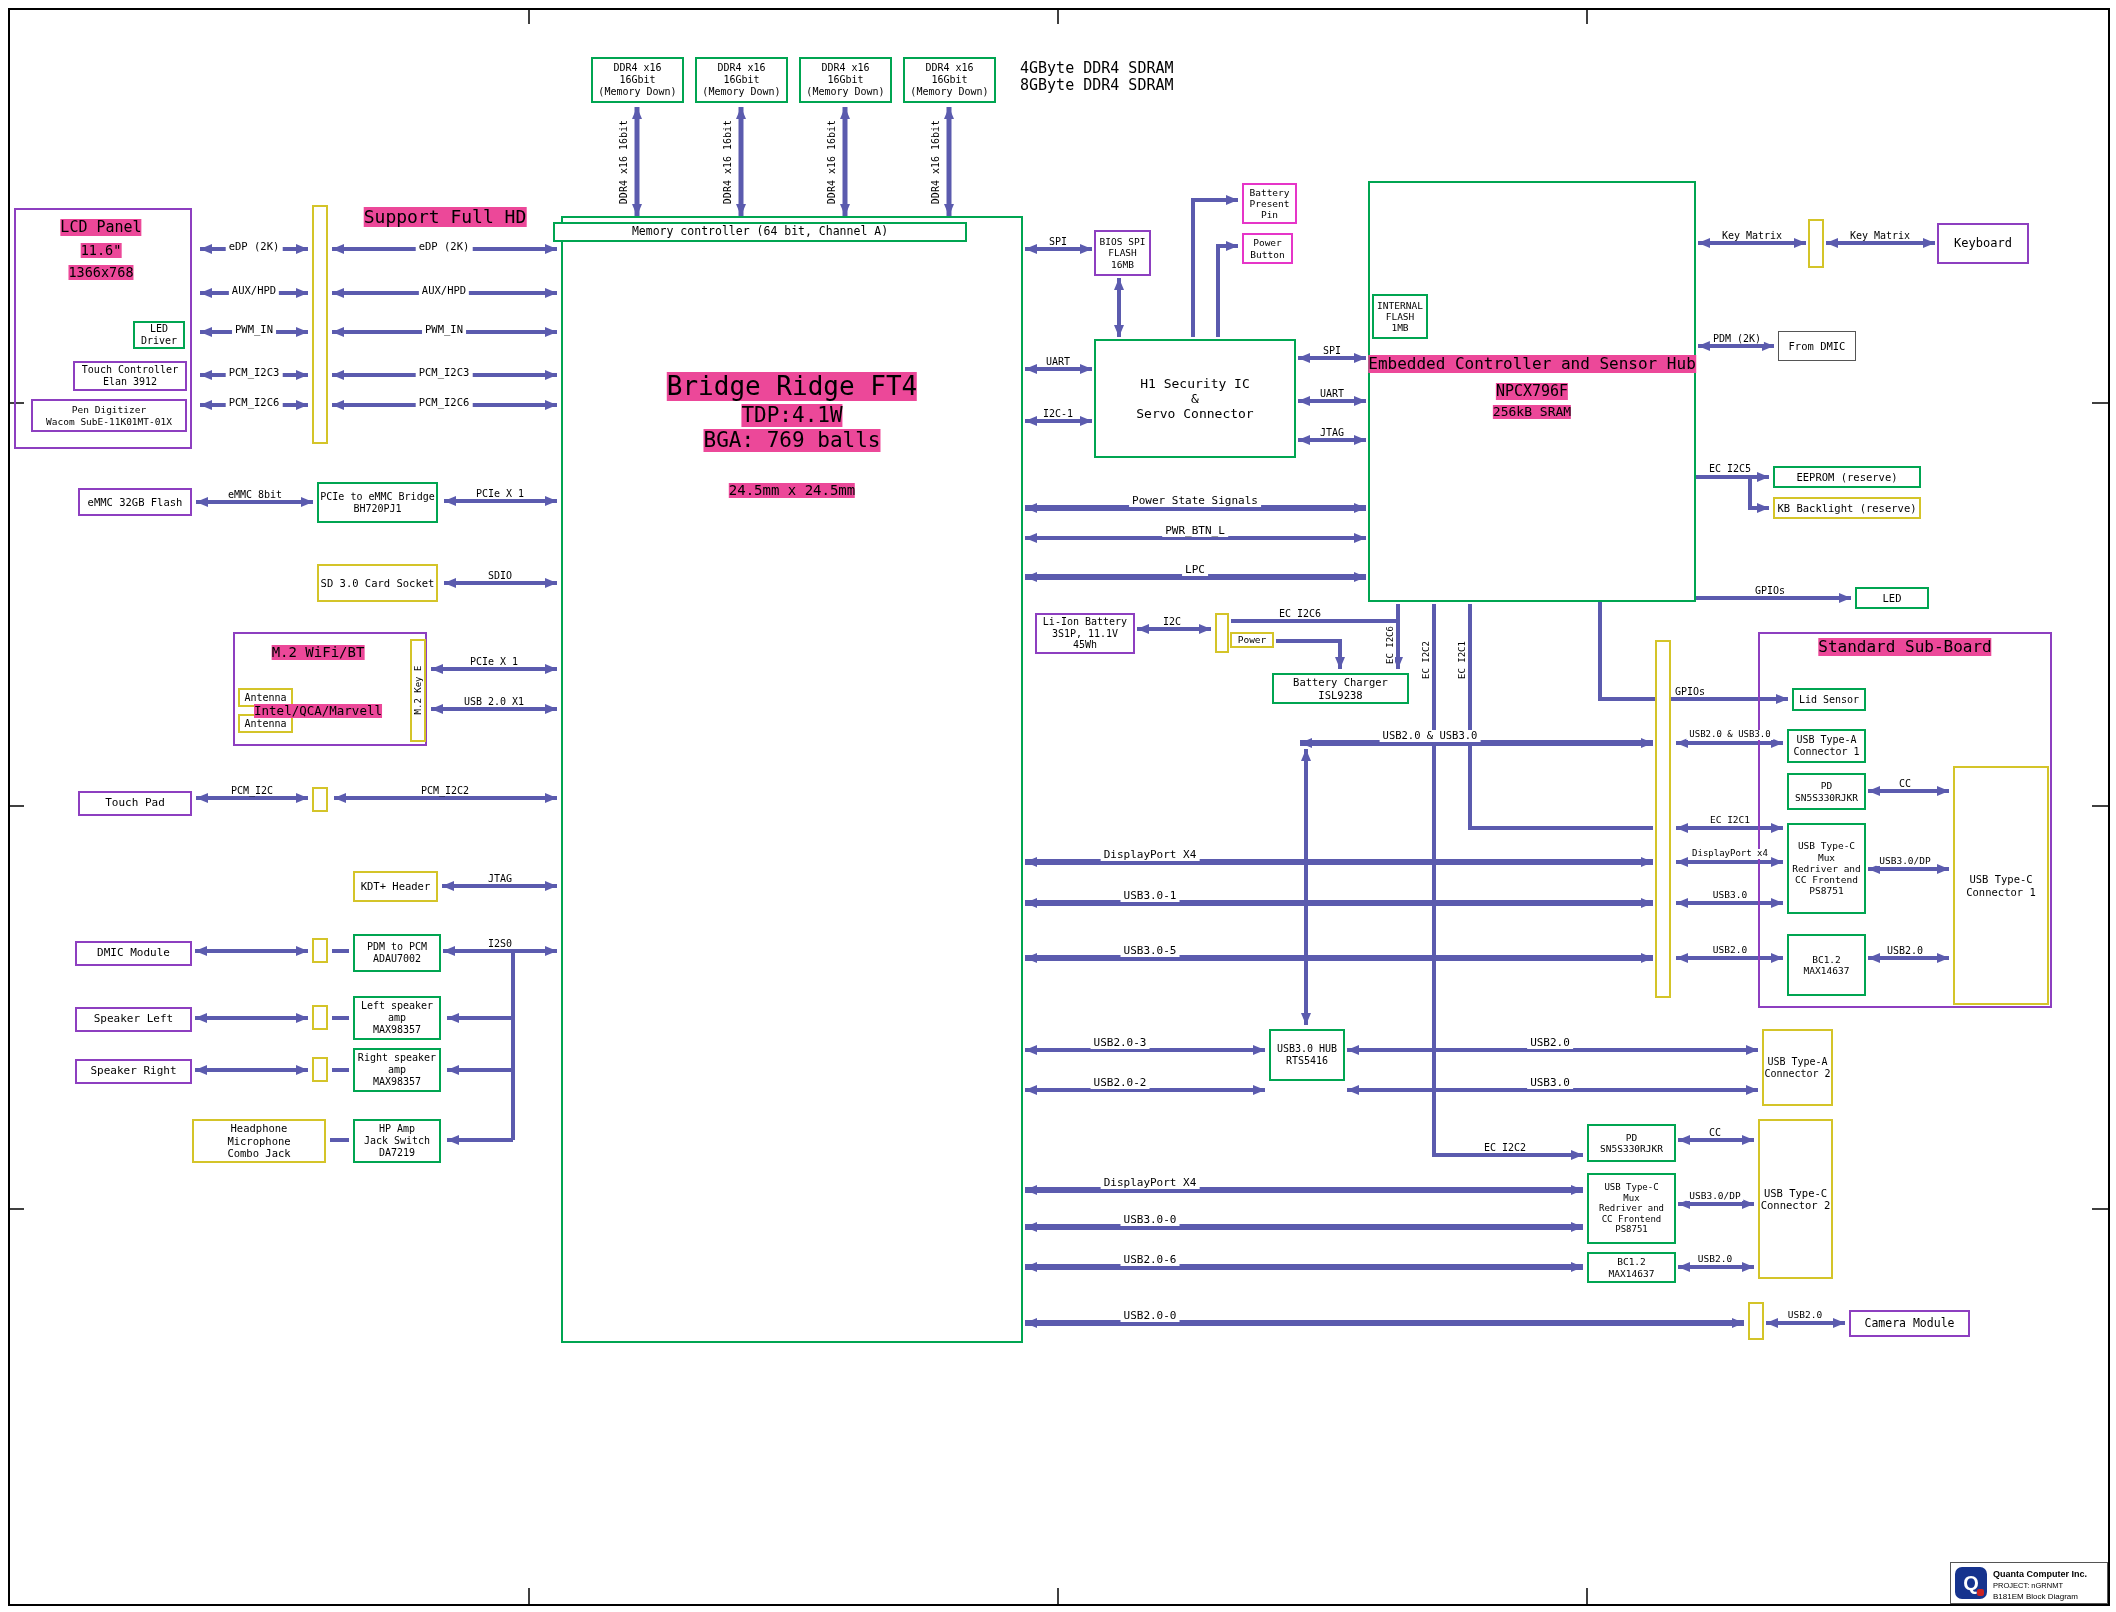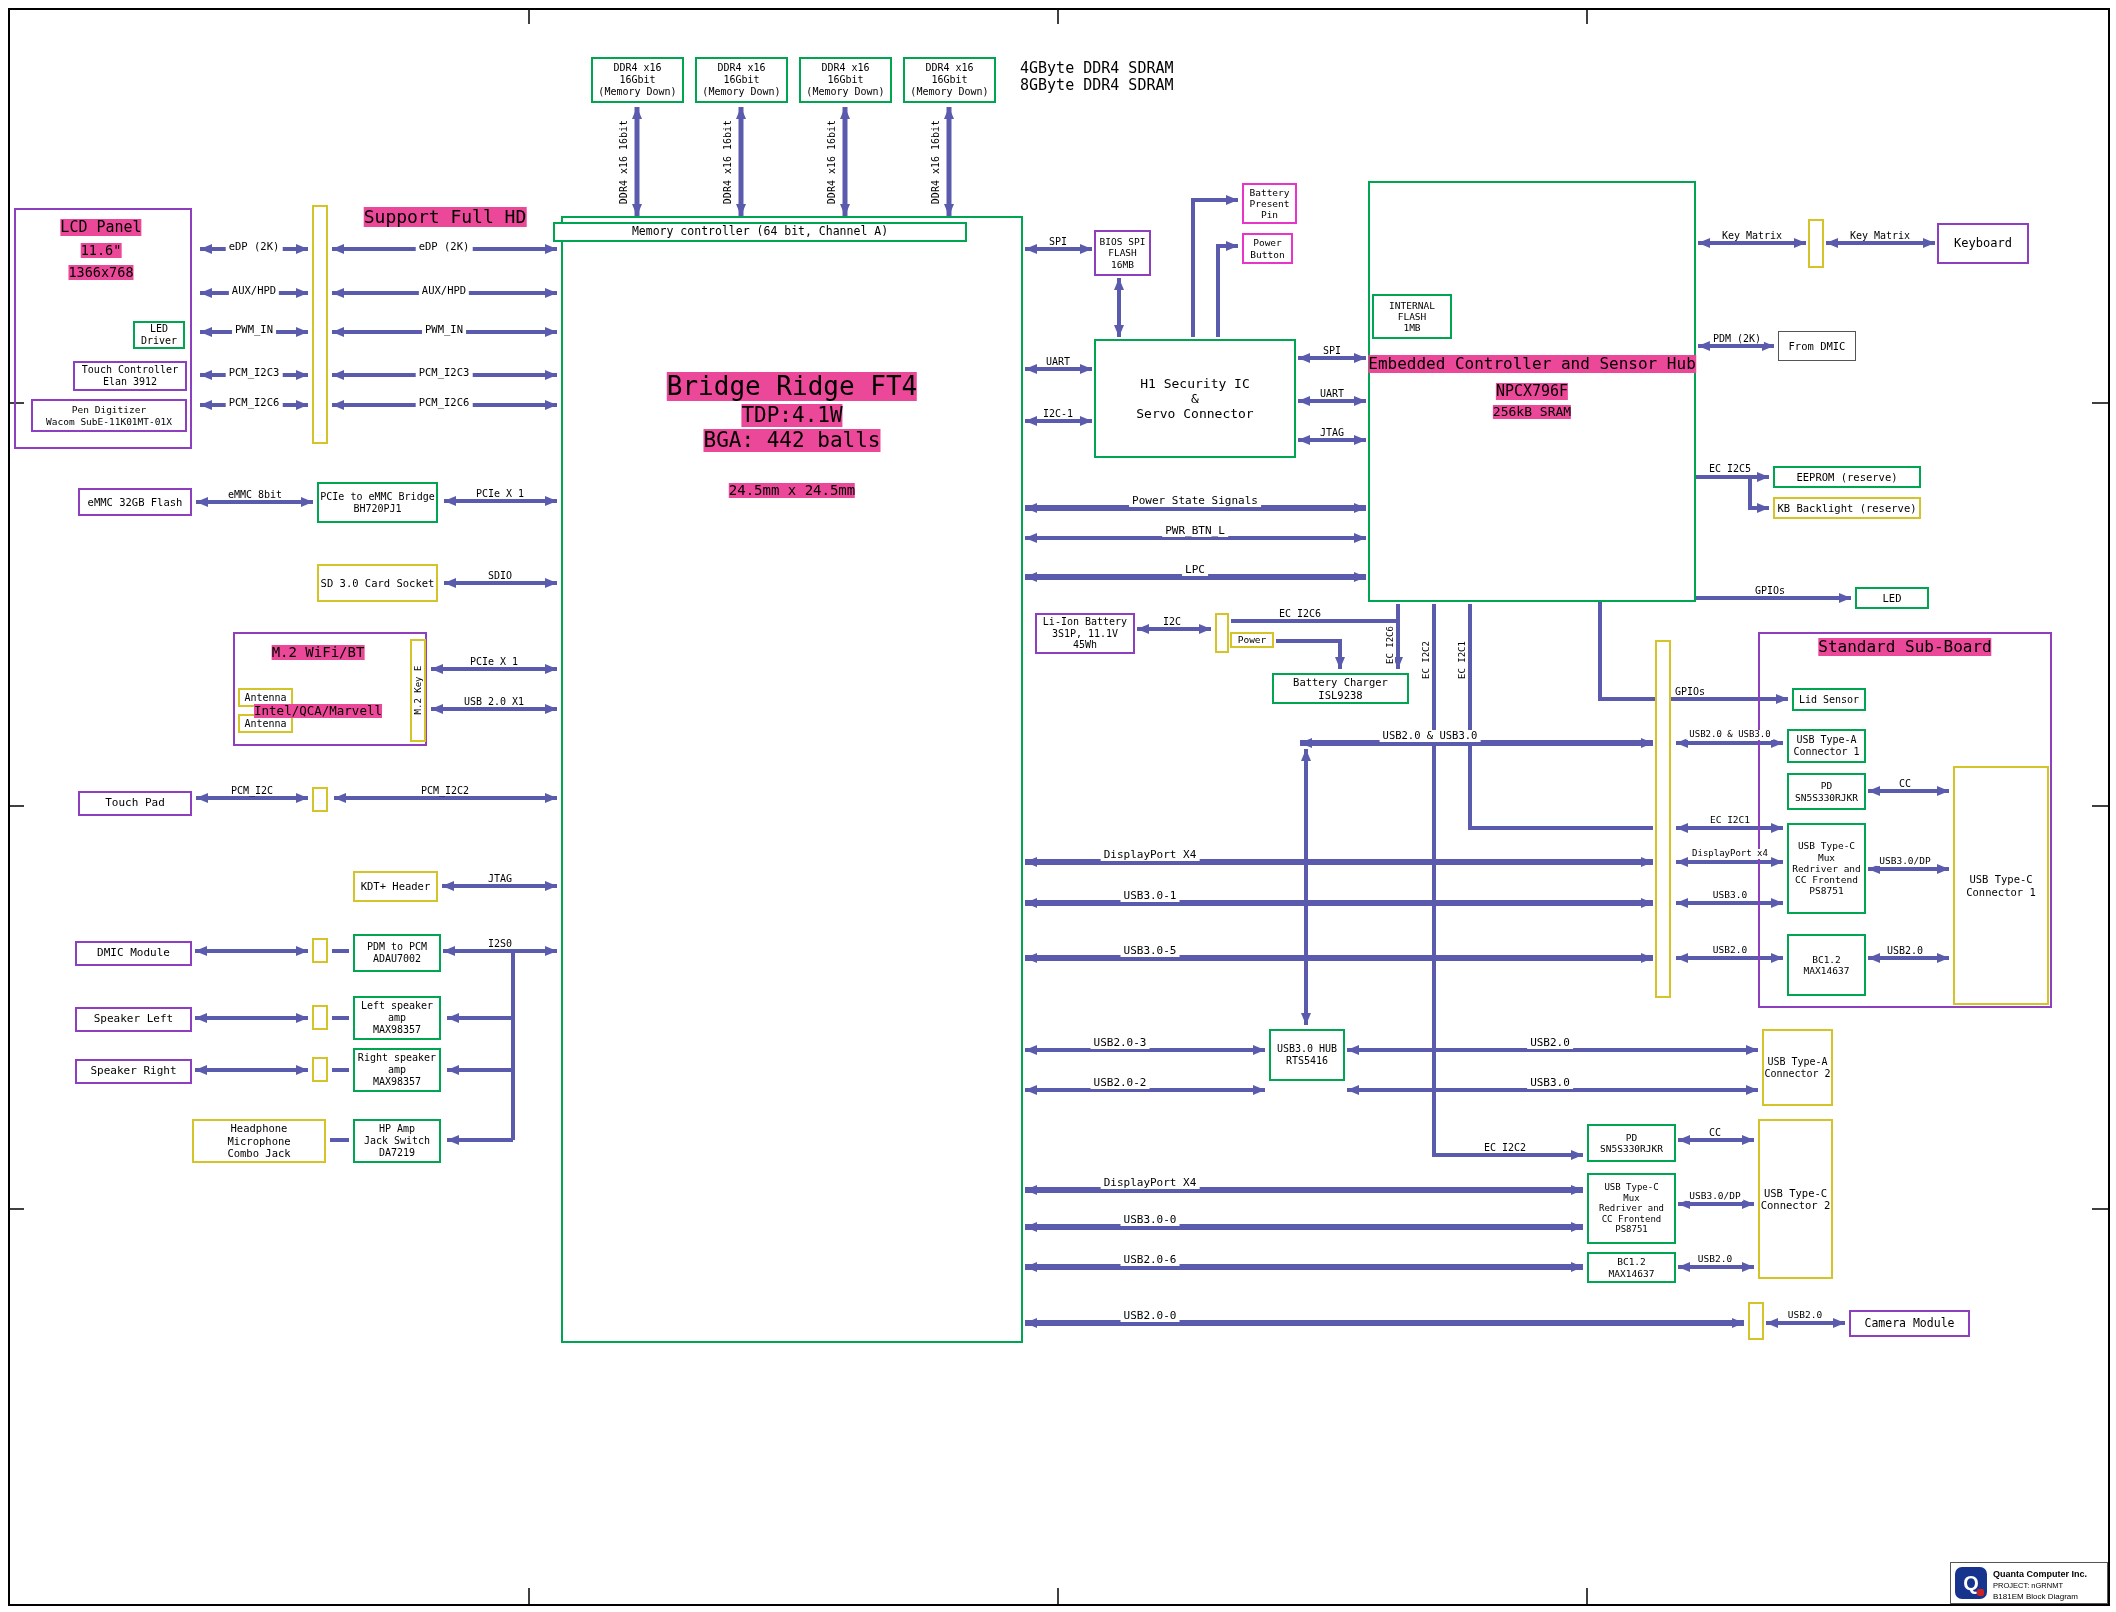--- a/index.html
+++ b/index.html
@@ -181,21 +181,21 @@
 8GByte DDR4 SDRAM</div>
   <div class="vlbl" style="left:623px;top:162px">DDR4 x16 16bit</div>
   <div class="vlbl" style="left:727px;top:162px">DDR4 x16 16bit</div>
   <div class="vlbl" style="left:831px;top:162px">DDR4 x16 16bit</div>
   <div class="vlbl" style="left:935px;top:162px">DDR4 x16 16bit</div>
 
   <div class="box green nobg" style="left:561px;top:216px;width:462px;height:1127px"></div>
   <div class="box green" style="left:553px;top:222px;width:414px;height:20px;font-size:11.5px">Memory controller (64 bit, Channel A)</div>
   <div class="tlbl" style="left:792px;top:372px;font-size:26px">Bridge Ridge FT4</div>
   <div class="tlbl" style="left:792px;top:404px;font-size:21px">TDP:4.1W</div>
-  <div class="tlbl" style="left:792px;top:429px;font-size:21px">BGA: 442 balls</div>
+  <div class="tlbl" style="left:792px;top:429px;font-size:21px">BGA: 769 balls</div>
   <div class="tlbl" style="left:792px;top:483px;font-size:14px">24.5mm x 24.5mm</div>
 
   <div class="tlbl" style="left:445px;top:207px;font-size:18px">Support Full HD</div>
   <div class="box purple nobg" style="left:14px;top:208px;width:178px;height:241px"></div>
   <div class="tlbl" style="left:101px;top:219px;font-size:15px">LCD Panel</div>
   <div class="tlbl" style="left:101px;top:243px;font-size:13.5px">11.6"</div>
   <div class="tlbl" style="left:101px;top:265px;font-size:13.5px">1366x768</div>
   <div class="box green" style="left:133px;top:321px;width:52px;height:28px;font-size:10px">LED
 Driver</div>
   <div class="box purple" style="left:73px;top:361px;width:114px;height:30px;font-size:10px">Touch Controller
@@ -273,21 +273,21 @@
   <div class="box green" style="left:1094px;top:339px;width:202px;height:119px;font-size:13px">H1 Security IC
 &amp;
 Servo Connector</div>
   <div class="lbl" style="left:1058px;top:356px;font-size:10px">UART</div>
   <div class="lbl" style="left:1058px;top:408px;font-size:10px">I2C-1</div>
   <div class="lbl" style="left:1332px;top:345px;font-size:10px">SPI</div>
   <div class="lbl" style="left:1332px;top:388px;font-size:10px">UART</div>
   <div class="lbl" style="left:1332px;top:427px;font-size:10px">JTAG</div>
 
   <div class="box green nobg" style="left:1368px;top:181px;width:328px;height:421px"></div>
-  <div class="box green" style="left:1372px;top:294px;width:80px;height:45px;font-size:9.5px">INTERNAL
+  <div class="box green" style="left:1372px;top:294px;width:56px;height:45px;font-size:9.5px">INTERNAL
 FLASH
 1MB</div>
   <div class="tlbl" style="left:1532px;top:355px;font-size:16px">Embedded Controller and Sensor Hub</div>
   <div class="tlbl" style="left:1532px;top:383px;font-size:15px">NPCX796F</div>
   <div class="tlbl" style="left:1532px;top:405px;font-size:13px">256kB SRAM</div>
   <div class="lbl" style="left:1752px;top:230px;font-size:10px">Key Matrix</div>
   <div class="box yellow" style="left:1808px;top:219px;width:16px;height:49px"></div>
   <div class="lbl" style="left:1880px;top:230px;font-size:10px">Key Matrix</div>
   <div class="box purple" style="left:1937px;top:223px;width:92px;height:41px;font-size:12px">Keyboard</div>
   <div class="lbl" style="left:1737px;top:333px;font-size:10px">PDM (2K)</div>

